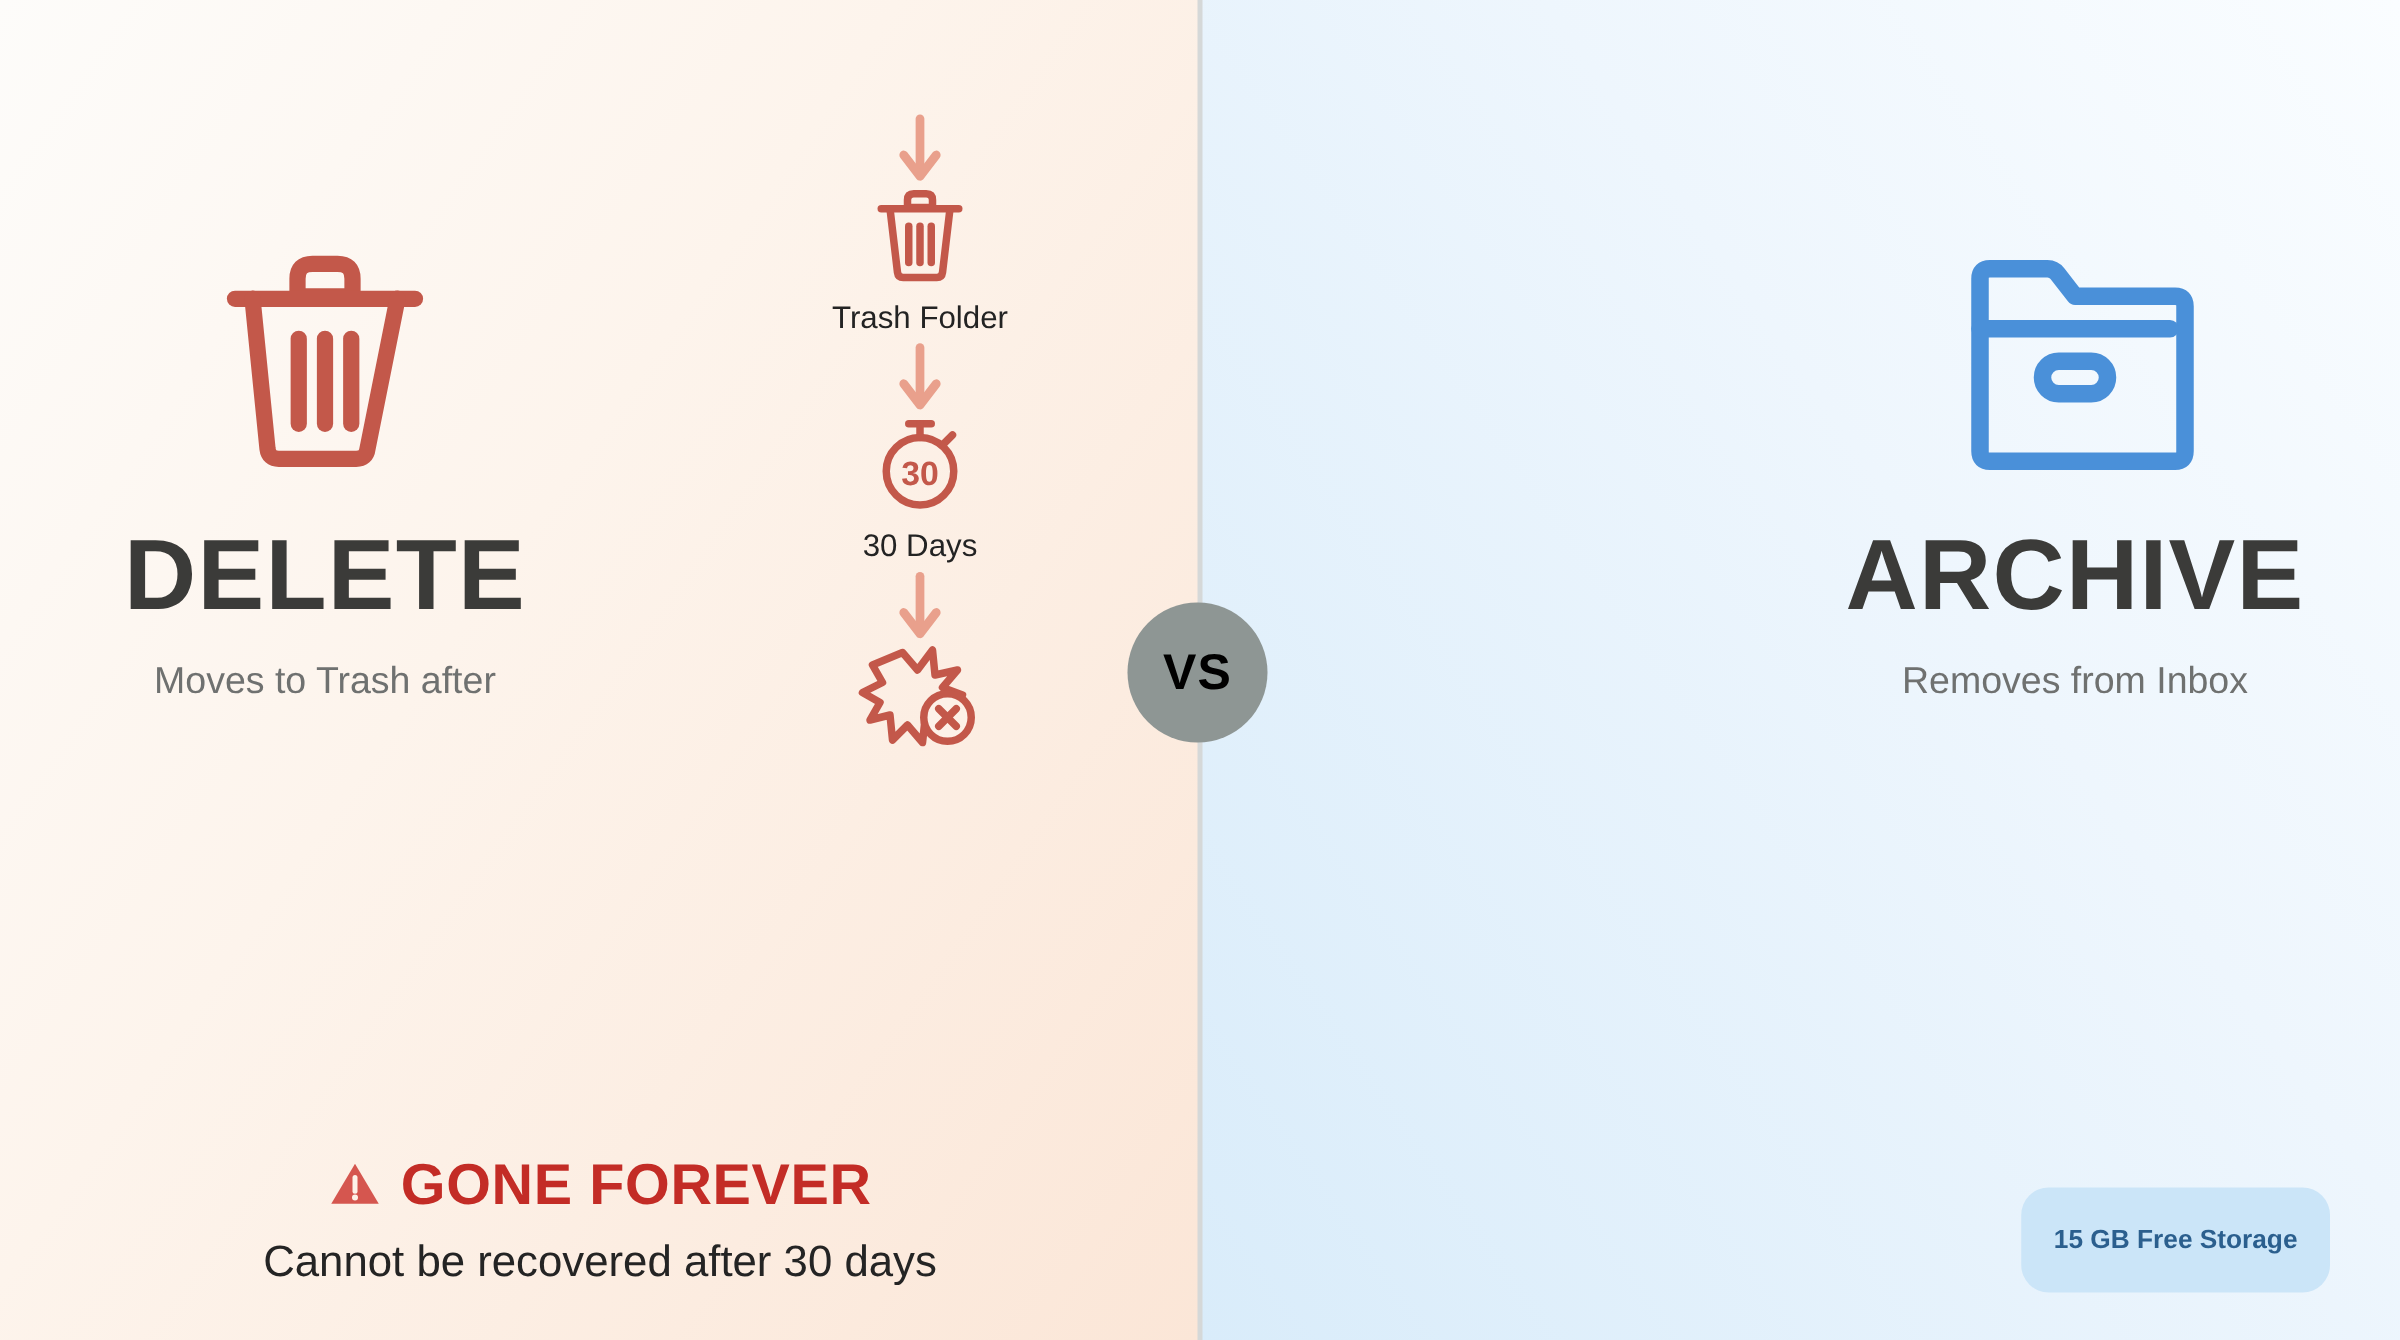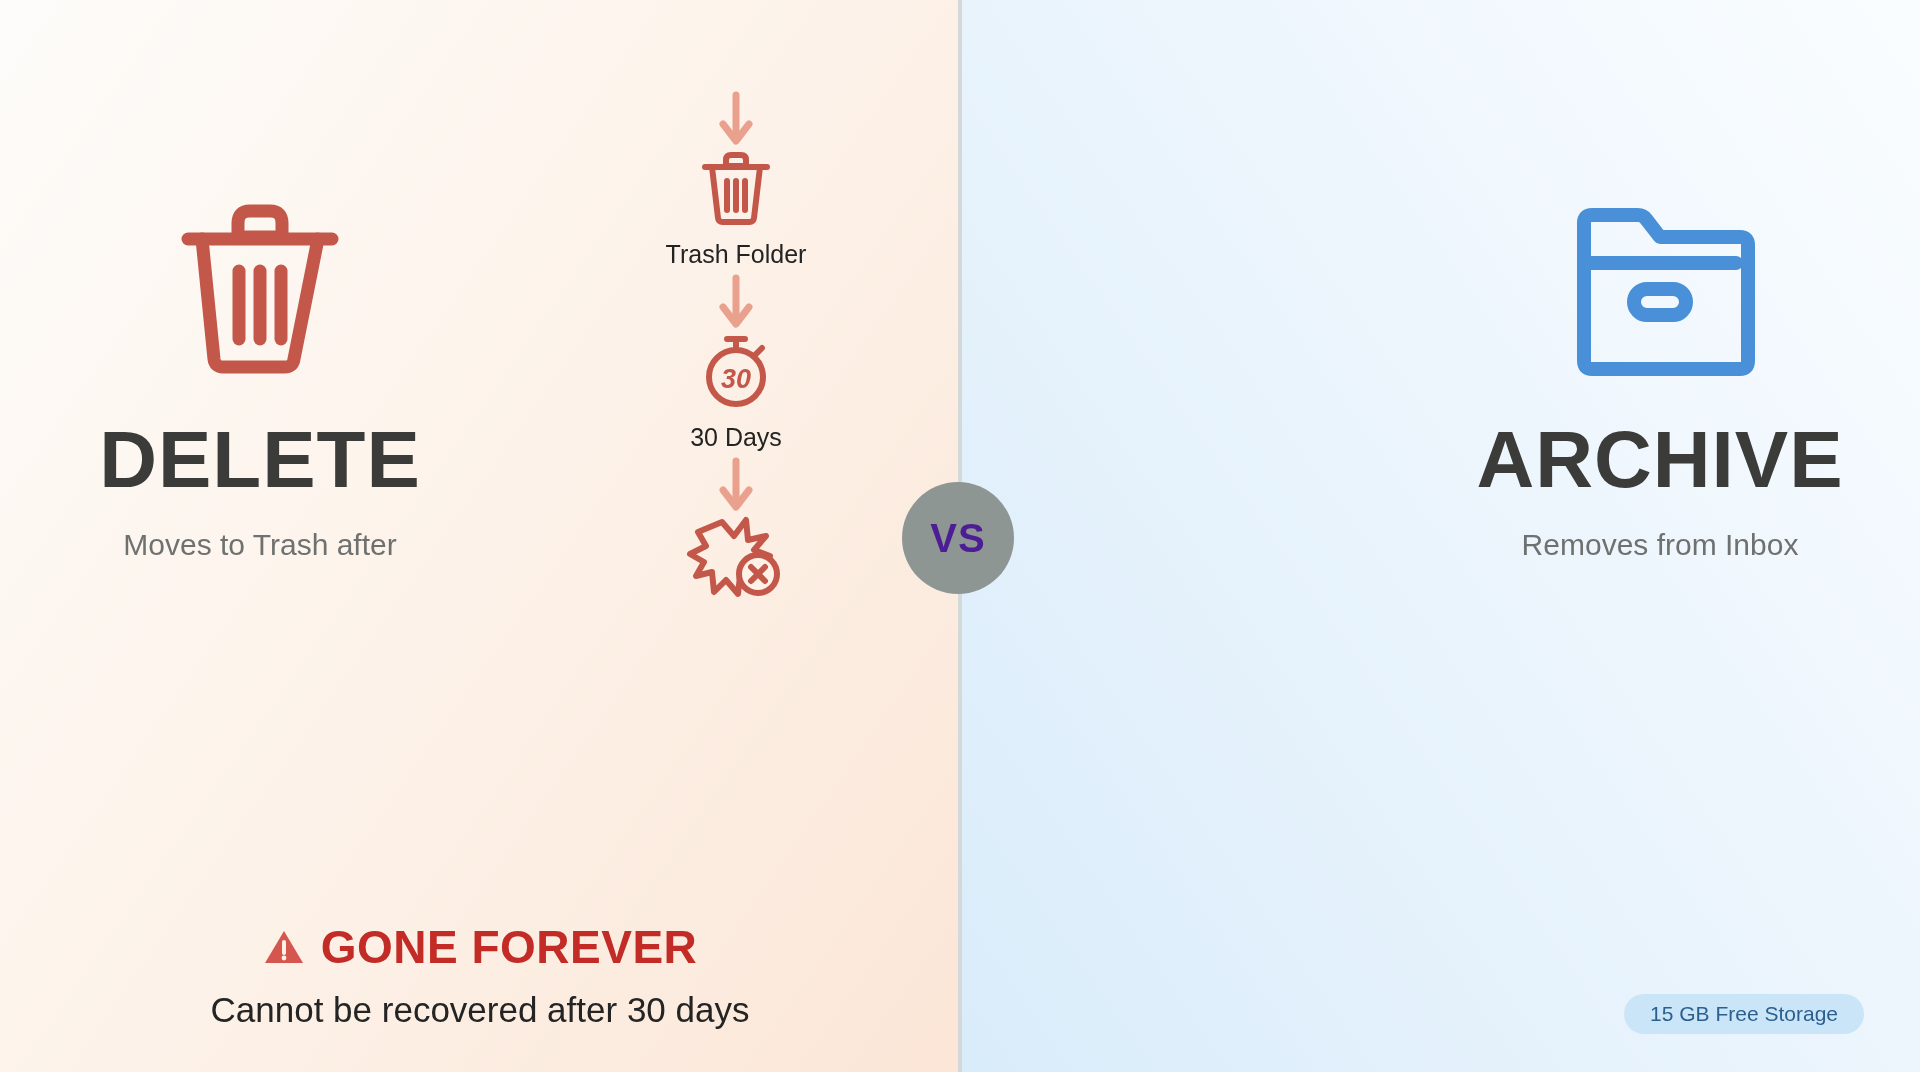--- a/index.html
+++ b/index.html
@@ -83,21 +83,20 @@
   .flow-step {
     display: flex;
     flex-direction: column;
     align-items: center;
   }
   .flow-icon {
     height: 76px;
     display: flex;
     align-items: center;
     justify-content: flex-start;
-    font-style: italic;
   }
   .flow-label {
     font-size: 25px;
     color: #232323;
     margin-top: 14px;
     white-space: nowrap;
   }
   .flow-arrow {
     height: 58px;
     display: flex;
@@ -123,21 +122,21 @@
     border-radius: 50%;
     background: #8e9694;
     display: flex;
     align-items: center;
     justify-content: center;
     z-index: 6;
   }
   .vs-text {
     font-size: 40px;
     font-weight: bold;
-    color: #4c1d95;
+    color: #000000;
     letter-spacing: 1px;
   }
 
   
   .verdict {
     position: absolute;
     bottom: 42px;
     width: 960px;
     display: flex;
     flex-direction: column;
@@ -164,22 +163,22 @@
   }
 
   
   .storage-pill {
     position: absolute;
     right: 56px;
     bottom: 38px;
     background: #cbe5f8;
     color: #2b5f8e;
     font-size: 21px;
-    font-weight: normal;
-    padding: 8px 26px;
+    font-weight: bold;
+    padding: 30px 26px;
     border-radius: 22px;
     z-index: 5;
     white-space: nowrap;
   }
 
   svg { display: block; overflow: visible; }
 </style>
 </head>
 <body>
 

